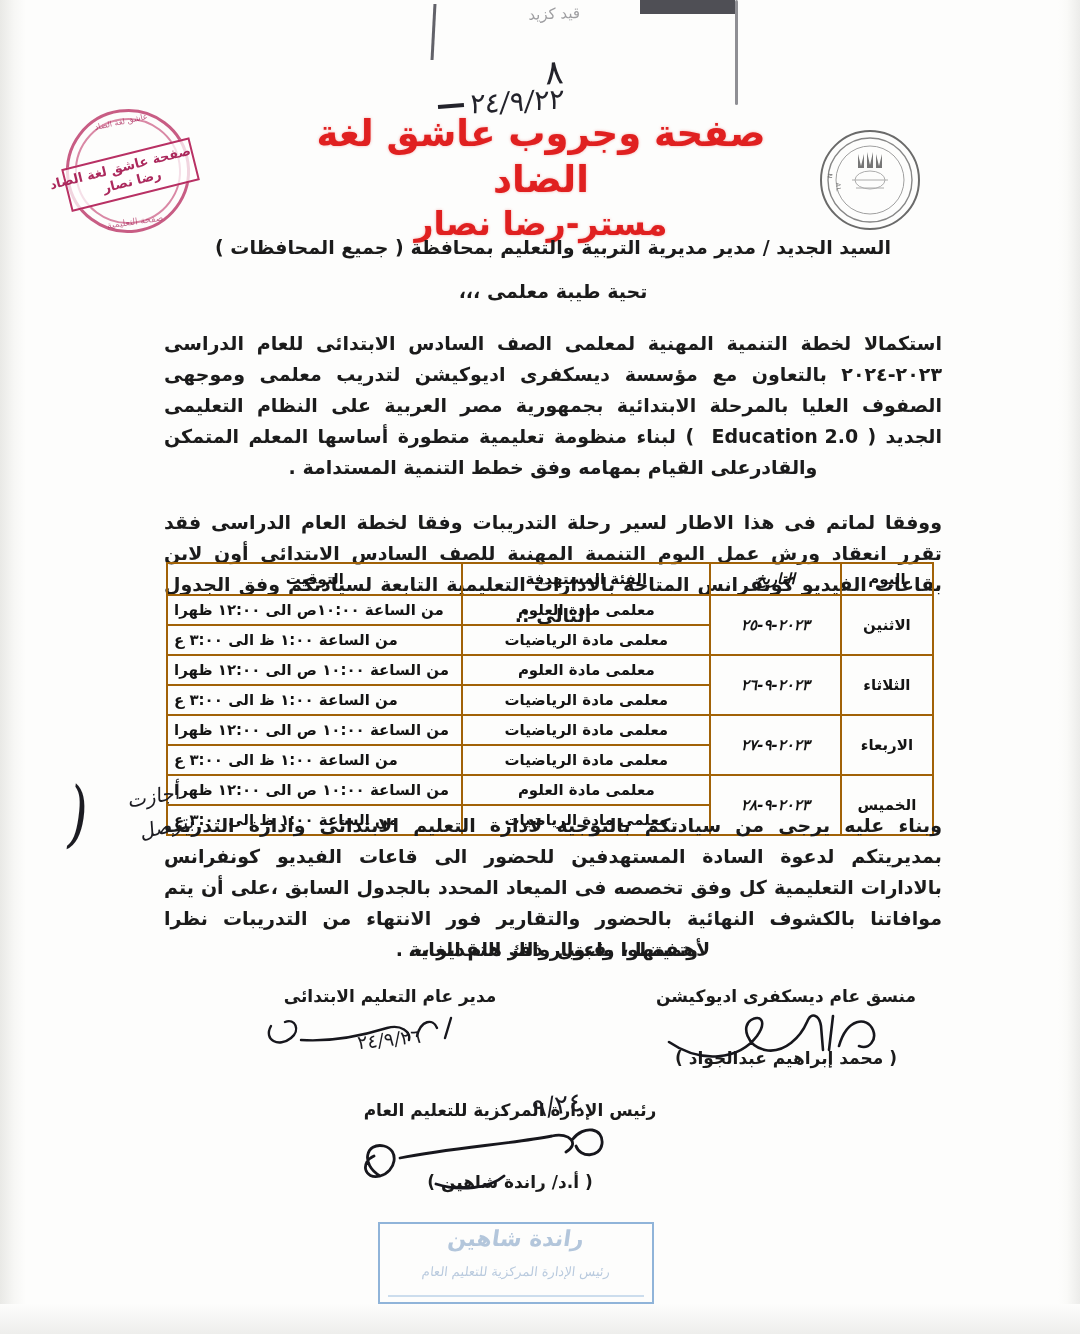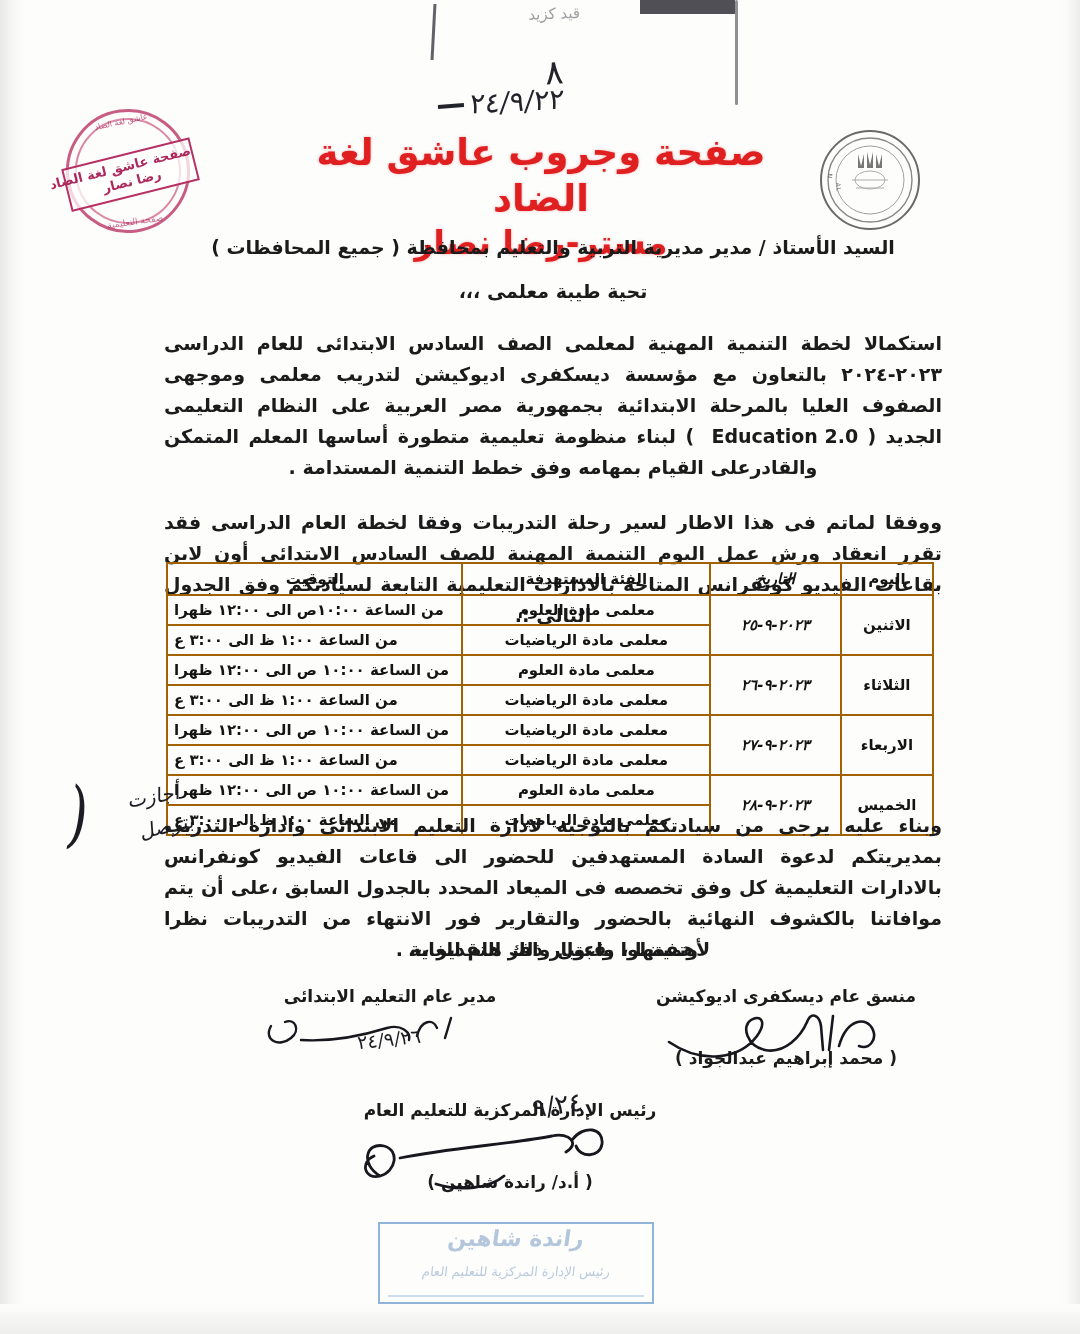--- a/index.html
+++ b/index.html
@@ -175,21 +175,21 @@
     bottom: 10px; left: 0; width: 100%;
     text-align: center;
     font-size: 9px;
     color: #a81f55;
     opacity: .65;
   }
 
   
   .channel-header {
     position: absolute;
-    left: 286px; top: 130px;
+    left: 286px; top: 111px;
     width: 510px;
     text-align: center;
     color: #e02020;
     font-family: "DejaVu Sans", sans-serif;
     font-weight: bold;
     text-shadow: 0 0 3px rgba(224,32,32,.35);
   }
   .channel-header .l1 { font-size: 37px; line-height: 46px; }
   .channel-header .l2 { font-size: 33px; line-height: 42px; }
 
@@ -438,21 +438,21 @@
       </g>
       <g fill="none" stroke="#9a9a9a" stroke-width="1">
         <path d="M34 52 h36"></path>
         <path d="M38 60 h28"></path>
         <ellipse cx="52" cy="52" rx="15" ry="9"></ellipse>
       </g>
     </svg>
   </div>
 
   <div class="doc-body">
-    <p class="addressee">السيد الأستاذ / مدير مديرية التربية والتعليم بمحافظة  ( جميع المحافظات )</p>
+    <p class="addressee">السيد الجديد / مدير مديرية التربية والتعليم بمحافظة  ( جميع المحافظات )</p>
     <p class="greeting">تحية طيبة معلمى ،،،</p>
     <p class="para"><span>استكمالا لخطة التنمية المهنية لمعلمى الصف السادس الابتدائى للعام الدراسى ٢٠٢٣-٢٠٢٤ بالتعاون مع مؤسسة ديسكفرى اديوكيشن لتدريب معلمى وموجهى الصفوف العليا بالمرحلة الابتدائية بجمهورية مصر العربية على النظام التعليمى الجديد  ( </span><span class="ltr-token">Education 2.0</span><span> ) لبناء منظومة تعليمية متطورة أساسها المعلم المتمكن والقادرعلى القيام بمهامه وفق خطط التنمية المستدامة .</span></p>
     <p class="para">ووفقا لماتم فى هذا الاطار لسير رحلة التدريبات وفقا لخطة العام الدراسى فقد تقرر انعقاد ورش عمل اليوم التنمية المهنية  للصف السادس الابتدائى أون لاين بقاعات الفيديو كونفرانس المتاحة بالادارات التعليمية التابعة لسيادتكم وفق الجدول التالى :.</p>
   </div>
 
   <div class="table-wrap">
     <table class="schedule">
       <thead>
         <tr>
           <th class="c-day">اليوم</th>

